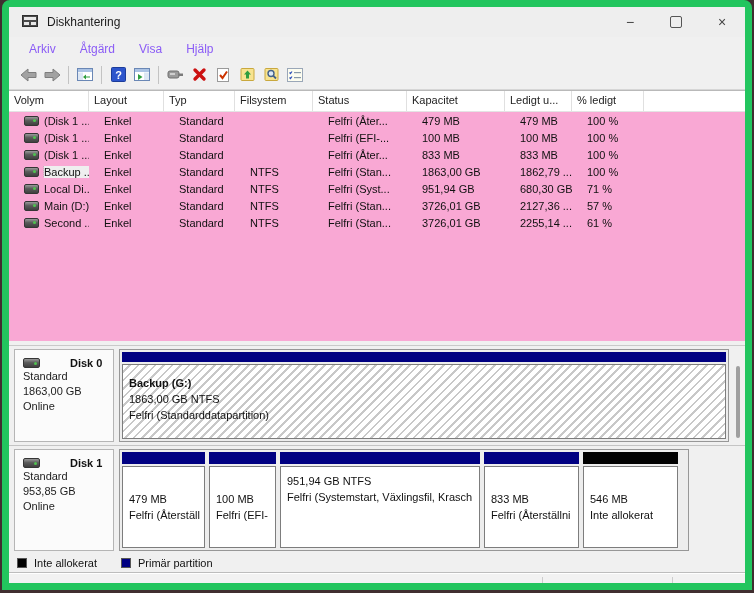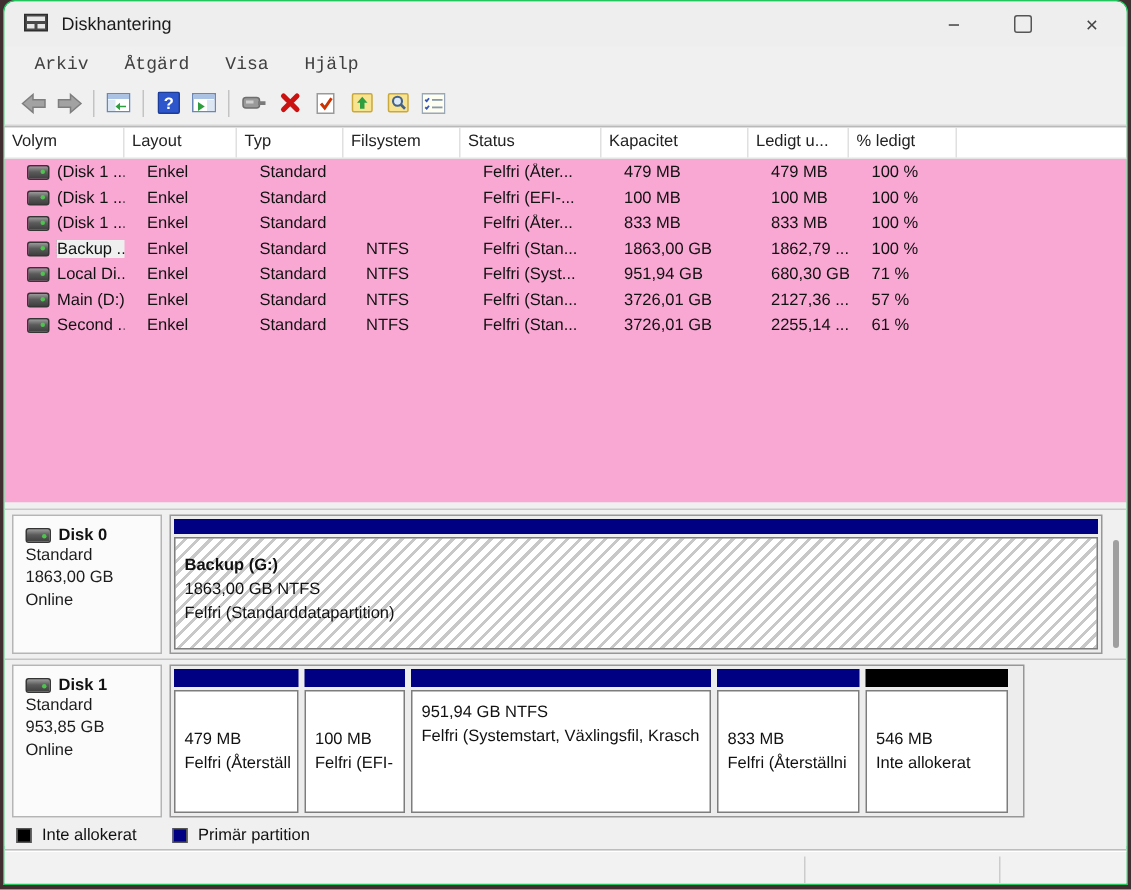--- a/index.html
+++ b/index.html
@@ -5,33 +5,33 @@
   html,body{margin:0;padding:0;}
   body{
     width:754px;height:593px;overflow:hidden;
     background:#402e30;
     font-family:"Liberation Sans",sans-serif;
     -webkit-font-smoothing:antialiased;
   }
   .window{
     position:absolute;left:2px;top:0;width:750px;height:590px;
     background:#f0f0f0;border-radius:8px 8px 0 0;overflow:hidden;
-    border:1px solid #22c55e;box-sizing:border-box;
+    border:7px solid #22c55e;box-sizing:border-box;
   }
   
   .titlebar{height:30px;background:#eeeeee;display:flex;align-items:center;}
   .app-icon{margin-left:13px;width:17px;height:14px;display:inline-block;}
   .title-text{margin-left:8px;font-size:12px;color:#1b1b1b;}
   .win-controls{margin-left:auto;display:flex;height:100%;}
   .ctrl{width:46px;height:100%;display:flex;align-items:center;justify-content:center;
         font-size:14px;color:#444;cursor:default;}
   .maxbox{width:10px;height:10px;border:1px solid #555;border-radius:2px;display:inline-block;}
   
   .menubar{height:23px;background:#f0f0f0;display:flex;align-items:center;padding-left:10px;}
-  .menu-item{font-size:12px;color:#404040;padding:2px 10px;margin-right:4px;font-family:Liberation Mono, monospace;}
+  .menu-item{font-size:12px;color:#8b5cf6;padding:2px 10px;margin-right:4px;}
   
   .toolbar{height:29px;background:#f0f0f0;display:flex;align-items:center;padding-left:7px;
            border-bottom:1px solid #d6d6d6;}
   .tbtn{width:24px;height:22px;display:flex;align-items:center;justify-content:center;}
   .tsep{width:1px;height:18px;background:#c3c3c3;margin:0 4px;}
   
   .listview{height:250px;background:#f9a8d4;border-top:1px solid #b9b9b9;}
   .lv-header{display:flex;height:20px;border-bottom:1px solid #e4e4e4;background:#fff;}
   .lv-hcell{box-sizing:border-box;padding:3px 0 0 5px;font-size:11px;color:#222;
             border-right:1px solid #e0e0e0;overflow:hidden;white-space:nowrap;}
@@ -48,21 +48,21 @@
   
   .splitter{height:4px;background:#f0f0f0;}
   .diskpane{height:209px;background:#f0f0f0;position:relative;border-top:1px solid #c9c9c9;}
   .vscroll{position:absolute;right:2px;top:2px;bottom:2px;width:10px;}
   .vscroll-thumb{position:absolute;right:3px;top:18px;width:4px;height:72px;background:#9f9f9f;border-radius:2px;}
   .disk-row{display:flex;padding:3px 16px 3px 5px;box-sizing:border-box;}
   .disk-row.d0{height:100px;border-bottom:1px solid #c4c4c4;}
   .disk-row.d1{height:108px;}
   .disk-label{width:100px;min-width:100px;background:#fbfbfb;border:1px solid #b5b5b5;
               box-sizing:border-box;padding:7px 0 0 8px;margin-right:5px;}
-  .disk-label .dname{display:flex;align-items:center;font-size:11px;font-weight:bold;color:#111;}
+  .disk-label .dname{display:flex;align-items:center;font-size:11px;font-weight:bold;color:#111;gap:25px;}
   .disk-label .dline{font-size:11px;color:#1c1c1c;line-height:15px;}
   .disk-ico{width:15px;height:8px;min-width:15px;background:linear-gradient(#9a9a9a 0%,#5b5b5b 45%,#3f3f3f 100%);
             border:1px solid #353535;border-radius:2px;position:relative;margin-right:5px;}
   .disk-ico::after{content:'';position:absolute;right:2px;top:2.5px;width:3px;height:3px;
             background:#4fc24f;border-radius:50%;}
   .track{display:flex;gap:4px;border:1px solid #979797;padding:2px;box-sizing:border-box;background:#ededed;}
   .track.t0{width:682px;}
   .track.t1{width:570px;}
   .part{display:flex;flex-direction:column;box-sizing:border-box;}
   .part .bar{height:12px;background:#000082;margin-bottom:2px;}

